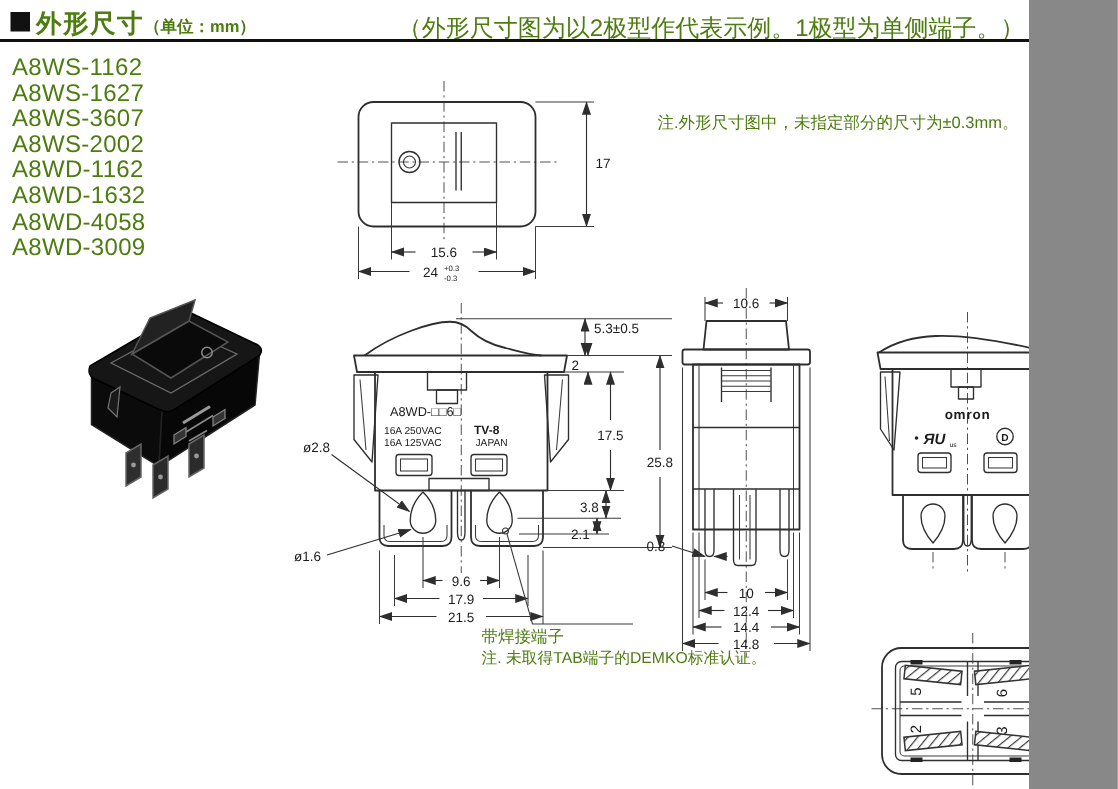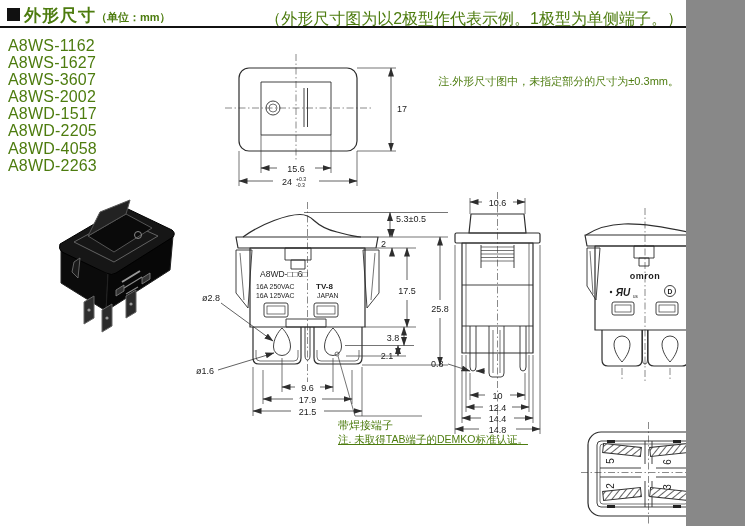--- a/index.html
+++ b/index.html
@@ -15,43 +15,43 @@
   .models{position:absolute;left:8px;top:37px;font-size:16px;line-height:17.1px;letter-spacing:0.2px;}
   svg{position:absolute;overflow:visible;}
   svg text{font-family:"Liberation Sans","DejaVu Sans",sans-serif;fill:#1c1c1c;}
   .ol{fill:none;stroke:#2e2e2e;stroke-width:1.2;stroke-linejoin:round;}
   .ol2{fill:none;stroke:#2e2e2e;stroke-width:0.9;stroke-linejoin:round;}
   .thin{fill:none;stroke:#3a3a3a;stroke-width:0.7;}
   .cl{fill:none;stroke:#4a4a4a;stroke-width:0.65;stroke-dasharray:7 2.5 1.5 2.5;}
   .dim{fill:none;stroke:#2e2e2e;stroke-width:0.75;}
   .t9{font-size:9px;} .t85{font-size:8.5px;} .t8{font-size:8px;} .t7{font-size:6.8px;}
   .t5{font-size:5.2px;} .t10{font-size:10px;} .bold{font-weight:bold;}
-  .tab-note{position:absolute;left:338px;top:419px;font-size:11px;line-height:13.5px;}
+  .tab-note{position:absolute;left:321px;top:419px;font-size:11px;line-height:13.5px;}
   .tab-note .l2{font-size:10.5px;}
-  .tab-note .l3{font-size:10.5px;text-decoration:underline;}
+  .tab-note .l3{font-size:10.5px;}
 </style>
 </head>
 <body>
 
 <div id="canvas">
 
   <div class="hdr-title"><span class="sq"></span><span>外形尺寸</span><span class="hdr-unit">（单位：mm）</span></div>
   <div class="note-right">（外形尺寸图为以2极型作代表示例。1极型为单侧端子。）</div>
   <div class="hdr-rule"></div>
   <div class="note-tol">注.外形尺寸图中，未指定部分的尺寸为±0.3mm。</div>
 
   <div class="models">
     <div>A8WS-1162</div>
     <div>A8WS-1627</div>
     <div>A8WS-3607</div>
     <div>A8WS-2002</div>
-    <div>A8WD-1517</div>
-    <div>A8WD-2205</div>
+    <div>A8WD-1162</div>
+    <div>A8WD-1632</div>
     <div>A8WD-4058</div>
-    <div>A8WD-2263</div>
+    <div>A8WD-3009</div>
   </div>
 
   <svg class="abs" style="left:46px;top:178px;" width="135" height="140" viewBox="0 0 135 140">
     <g>
       <path d="M15,72 L15,105 L60,133 L62,96 Z" fill="#0b0b0b" stroke="#222"></path>
       <path d="M62,96 L60,133 L124,92 L127,58 Z" fill="#070707" stroke="#222"></path>
       <path d="M14,66 L72,32 Q76,29 82,31 L126,52 Q130,55 127,59 L70,95 Q66,98 60,95 L16,74 Q12,71 14,66 Z" fill="#161616" stroke="#000"></path>
       <path d="M28,64 L72,40 L112,58 L68,84 Z" fill="none" stroke="#6b6b6b" stroke-width="0.9"></path>
       <path d="M42,58 L80,36 L106,50 L68,74 Z" fill="#0a0a0a" stroke="#555"></path>
       <path d="M42,58 L54,34 L84,22 L80,36 Z" fill="#222" stroke="#555"></path>

